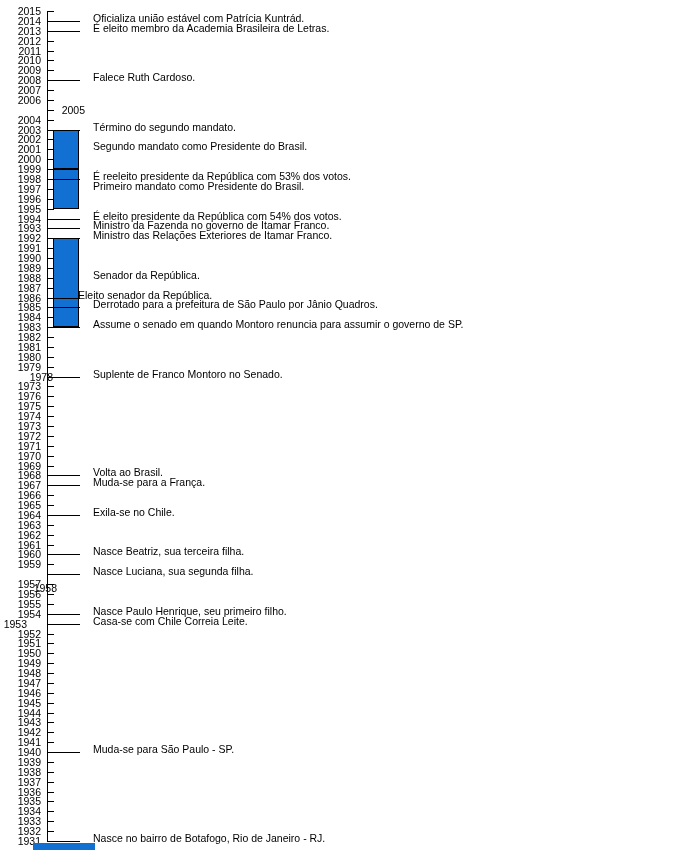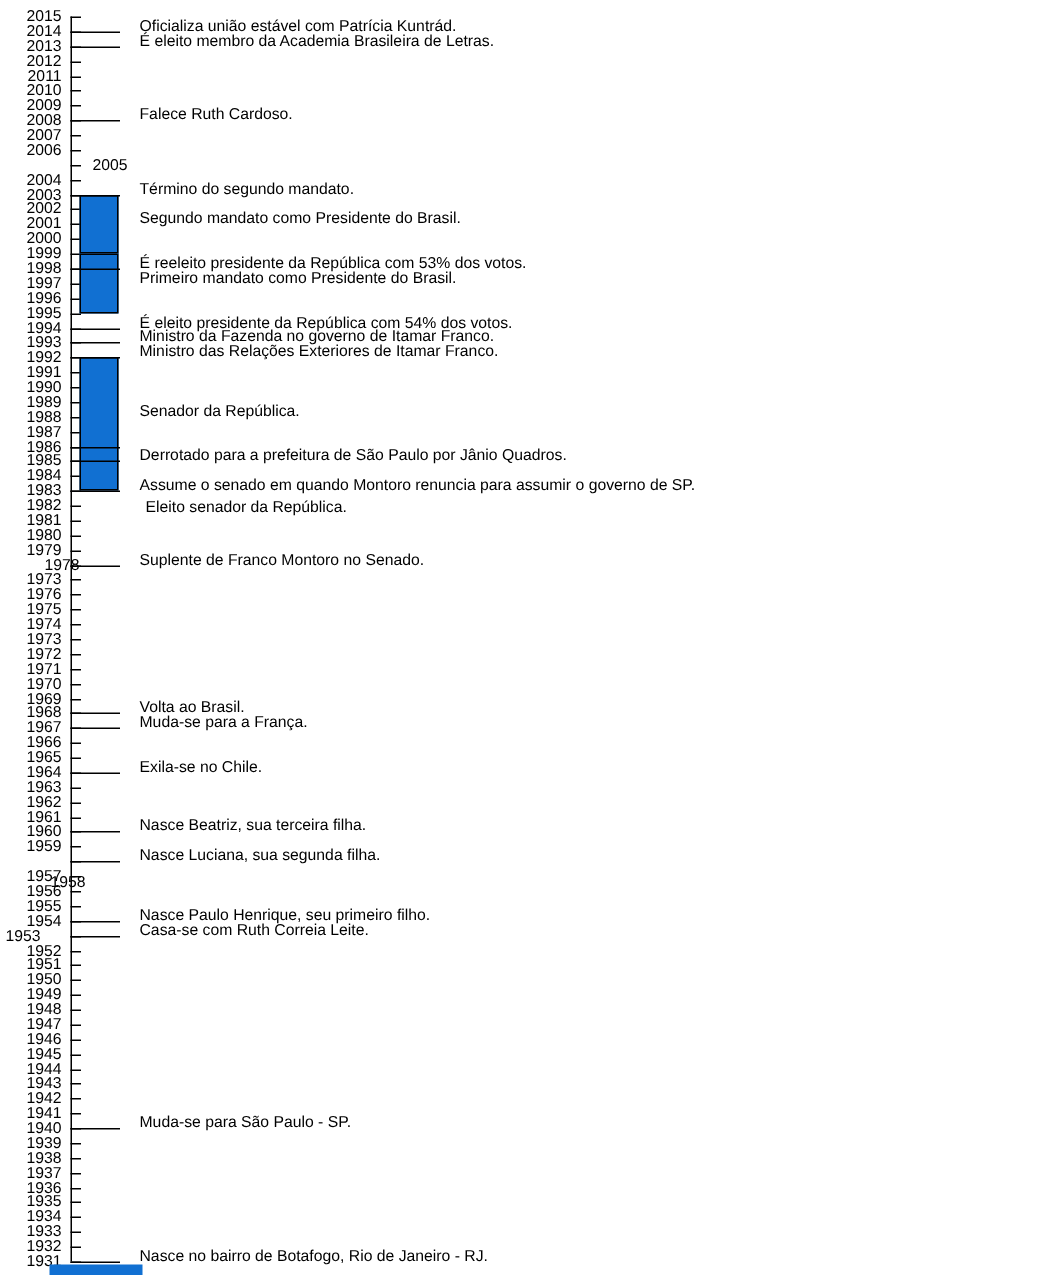--- a/index.html
+++ b/index.html
@@ -252,39 +252,39 @@
     <div class="event-text" style="left: 93px; top: 126.571px;">Término do segundo mandato.</div>
     <div class="event-line" style="left: 47px; top: 178.976px; width: 33px;"></div>
     <div class="event-text" style="left: 93px; top: 175.976px;">É reeleito presidente da República com 53% dos votos.</div>
     <div class="event-line" style="left: 47px; top: 218.5px; width: 33px;"></div>
     <div class="event-text" style="left: 93px; top: 215.5px;">É eleito presidente da República com 54% dos votos.</div>
     <div class="event-line" style="left: 47px; top: 228.381px; width: 33px;"></div>
     <div class="event-text" style="left: 93px; top: 225.381px;">Ministro da Fazenda no governo de Itamar Franco.</div>
     <div class="event-line" style="left: 47px; top: 238.262px; width: 33px;"></div>
     <div class="event-text" style="left: 93px; top: 235.262px;">Ministro das Relações Exteriores de Itamar Franco.</div>
     <div class="event-line" style="left: 47px; top: 297.548px; width: 33px;"></div>
-    <div class="event-text" style="left: 97px; top: 294.548px; margin-top: 44px;">Eleito senador da República.</div>
+    <div class="event-text" style="left: 78px; top: 294.548px;">Eleito senador da República.</div>
     <div class="event-line" style="left: 47px; top: 307.429px; width: 33px;"></div>
     <div class="event-text" style="left: 93px; top: 304.429px;">Derrotado para a prefeitura de São Paulo por Jânio Quadros.</div>
     <div class="event-line" style="left: 47px; top: 327.19px; width: 33px;"></div>
     <div class="event-text" style="left: 93px; top: 324.19px;">Assume o senado em quando Montoro renuncia para assumir o governo de SP.</div>
     <div class="event-line" style="left: 47px; top: 376.595px; width: 33px;"></div>
     <div class="event-text" style="left: 93px; top: 373.595px;">Suplente de Franco Montoro no Senado.</div>
     <div class="event-line" style="left: 47px; top: 475.405px; width: 33px;"></div>
     <div class="event-text" style="left: 93px; top: 472.405px;">Volta ao Brasil.</div>
     <div class="event-line" style="left: 47px; top: 485.286px; width: 33px;"></div>
     <div class="event-text" style="left: 93px; top: 482.286px;">Muda-se para a França.</div>
     <div class="event-line" style="left: 47px; top: 514.929px; width: 33px;"></div>
     <div class="event-text" style="left: 93px; top: 511.929px;">Exila-se no Chile.</div>
     <div class="event-line" style="left: 47px; top: 554.452px; width: 33px;"></div>
     <div class="event-text" style="left: 93px; top: 551.452px;">Nasce Beatriz, sua terceira filha.</div>
     <div class="event-line" style="left: 47px; top: 574.214px; width: 33px;"></div>
     <div class="event-text" style="left: 93px; top: 571.214px;">Nasce Luciana, sua segunda filha.</div>
     <div class="event-line" style="left: 47px; top: 613.738px; width: 33px;"></div>
     <div class="event-text" style="left: 93px; top: 610.738px;">Nasce Paulo Henrique, seu primeiro filho.</div>
     <div class="event-line" style="left: 47px; top: 623.619px; width: 33px;"></div>
-    <div class="event-text" style="left: 93px; top: 620.619px;">Casa-se com Ruth Correia Leite.</div>
+    <div class="event-text" style="left: 93px; top: 620.619px;">Casa-se com Chile Correia Leite.</div>
     <div class="event-line" style="left: 47px; top: 752.071px; width: 33px;"></div>
     <div class="event-text" style="left: 93px; top: 749.071px;">Muda-se para São Paulo - SP.</div>
     <div class="event-line" style="left: 47px; top: 841px; width: 33px;"></div>
     <div class="event-text" style="left: 93px; top: 838px;">Nasce no bairro de Botafogo, Rio de Janeiro - RJ.</div>
     <div class="bottom-edge-bar" style="left: 33px; top: 843px; width: 62px; height: 7px; background: rgb(17, 112, 210);"></div>
   </div>
 
 </body></html>

